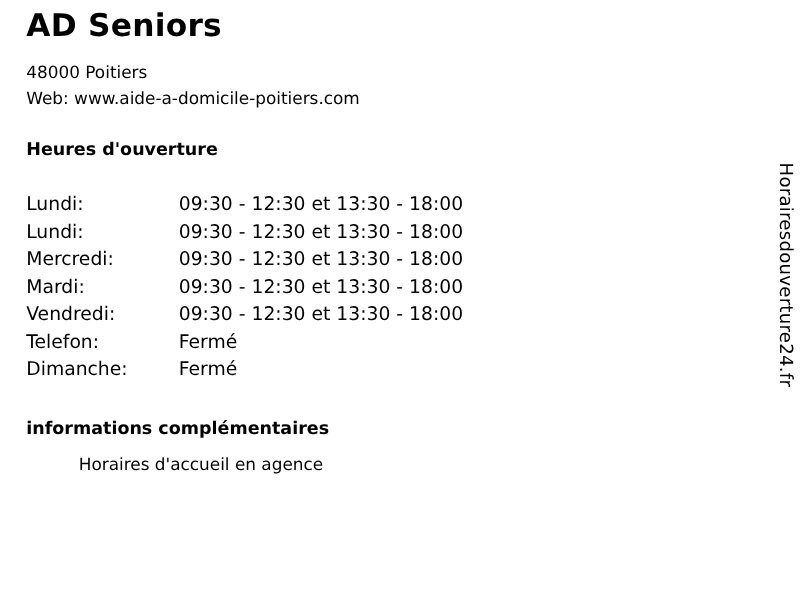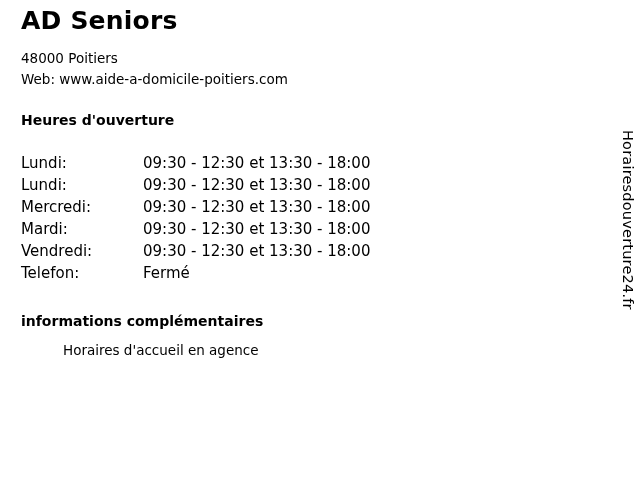--- a/index.html
+++ b/index.html
@@ -115,20 +115,24 @@
           <td>09:30 - 12:30 et 13:30 - 18:00</td>
         </tr>
         <tr>
           <td class="day-cell">Vendredi:</td>
           <td>09:30 - 12:30 et 13:30 - 18:00</td>
         </tr>
         <tr>
           <td class="day-cell">Telefon:</td>
           <td>Fermé</td>
         </tr>
+        <tr>
+          <td class="day-cell">Dimanche:</td>
+          <td>Fermé</td>
+        </tr>
       </tbody>
     </table>
 
     <div class="info-head">informations complémentaires</div>
     <div class="info-text">Horaires d'accueil en agence</div>
 
   </div>
 
   <div class="side-brand">Horairesdouverture24.fr</div>
 

